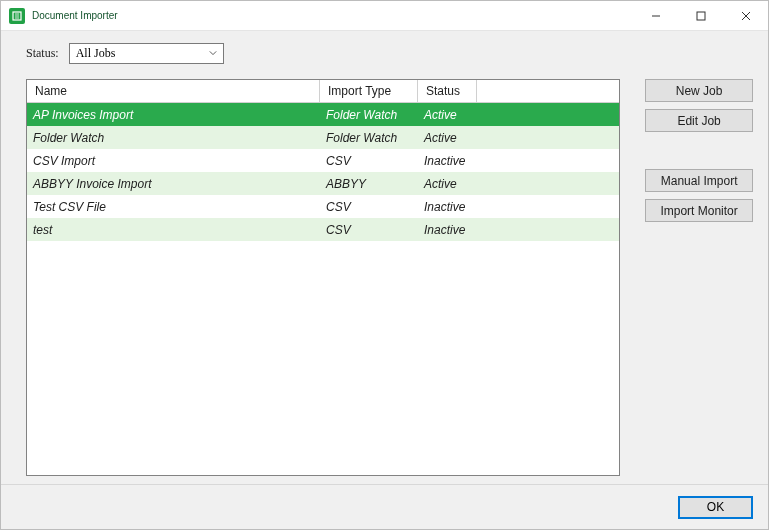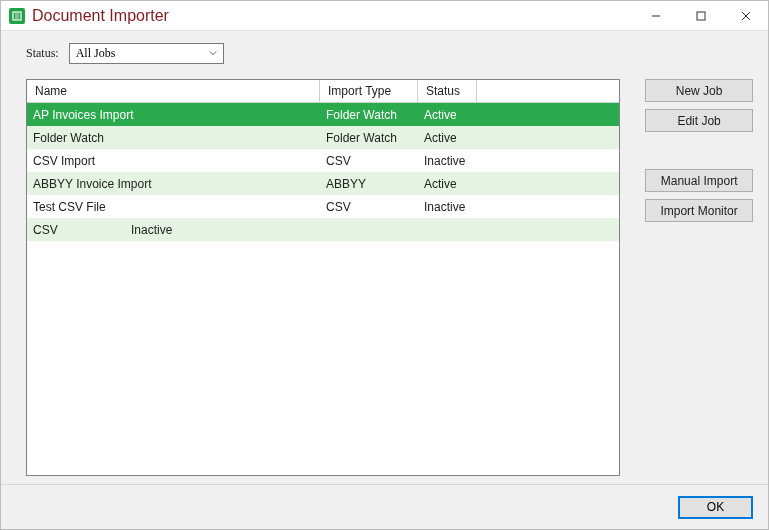--- a/index.html
+++ b/index.html
@@ -28,22 +28,22 @@
   }
   .titlebar .app-icon {
     width: 16px; height: 16px;
     background: #21a146;
     border-radius: 2px;
     margin-right: 7px;
     display: flex; align-items: center; justify-content: center;
   }
   .titlebar .app-icon svg { width: 10px; height: 10px; }
   .titlebar .title-text {
-    color: #7f1d1d;
-    font-size: 16px;
+    color: #14532d;
+    font-size: 10px;
   }
   .titlebar .window-controls {
     margin-left: auto;
     display: flex;
     height: 100%;
   }
   .titlebar .window-controls .ctl {
     width: 45px;
     display: flex;
     align-items: center;
@@ -122,20 +122,21 @@
     display: flex;
     height: 23px;
     align-items: stretch;
   }
   .tr .td {
     display: flex;
     align-items: center;
     padding-left: 6px;
     overflow: hidden; white-space: nowrap;
     color: #222;
+    font-style: italic;
   }
   .tr.alt { background: #e5f4e2; }
   .tr.sel { background: #2aaa4d; }
   .tr.sel .td { color: #fff; }
 
   .side-buttons {
     display: flex;
     flex-direction: column;
     align-items: stretch;
     width: 125px;
@@ -248,20 +249,21 @@
               <div class="td col-name">ABBYY Invoice Import</div>
               <div class="td col-type">ABBYY</div>
               <div class="td col-status">Active</div>
             </div>
             <div class="tr">
               <div class="td col-name">Test CSV File</div>
               <div class="td col-type">CSV</div>
               <div class="td col-status">Inactive</div>
             </div>
             <div class="tr alt">
+              <div class="td col-name">test</div>
               <div class="td col-type">CSV</div>
               <div class="td col-status">Inactive</div>
             </div>
           </div>
       </div>
 
       <div class="side-buttons">
         <div class="btn">New Job</div>
         <div class="btn">Edit Job</div>
         <div class="gap"></div>

